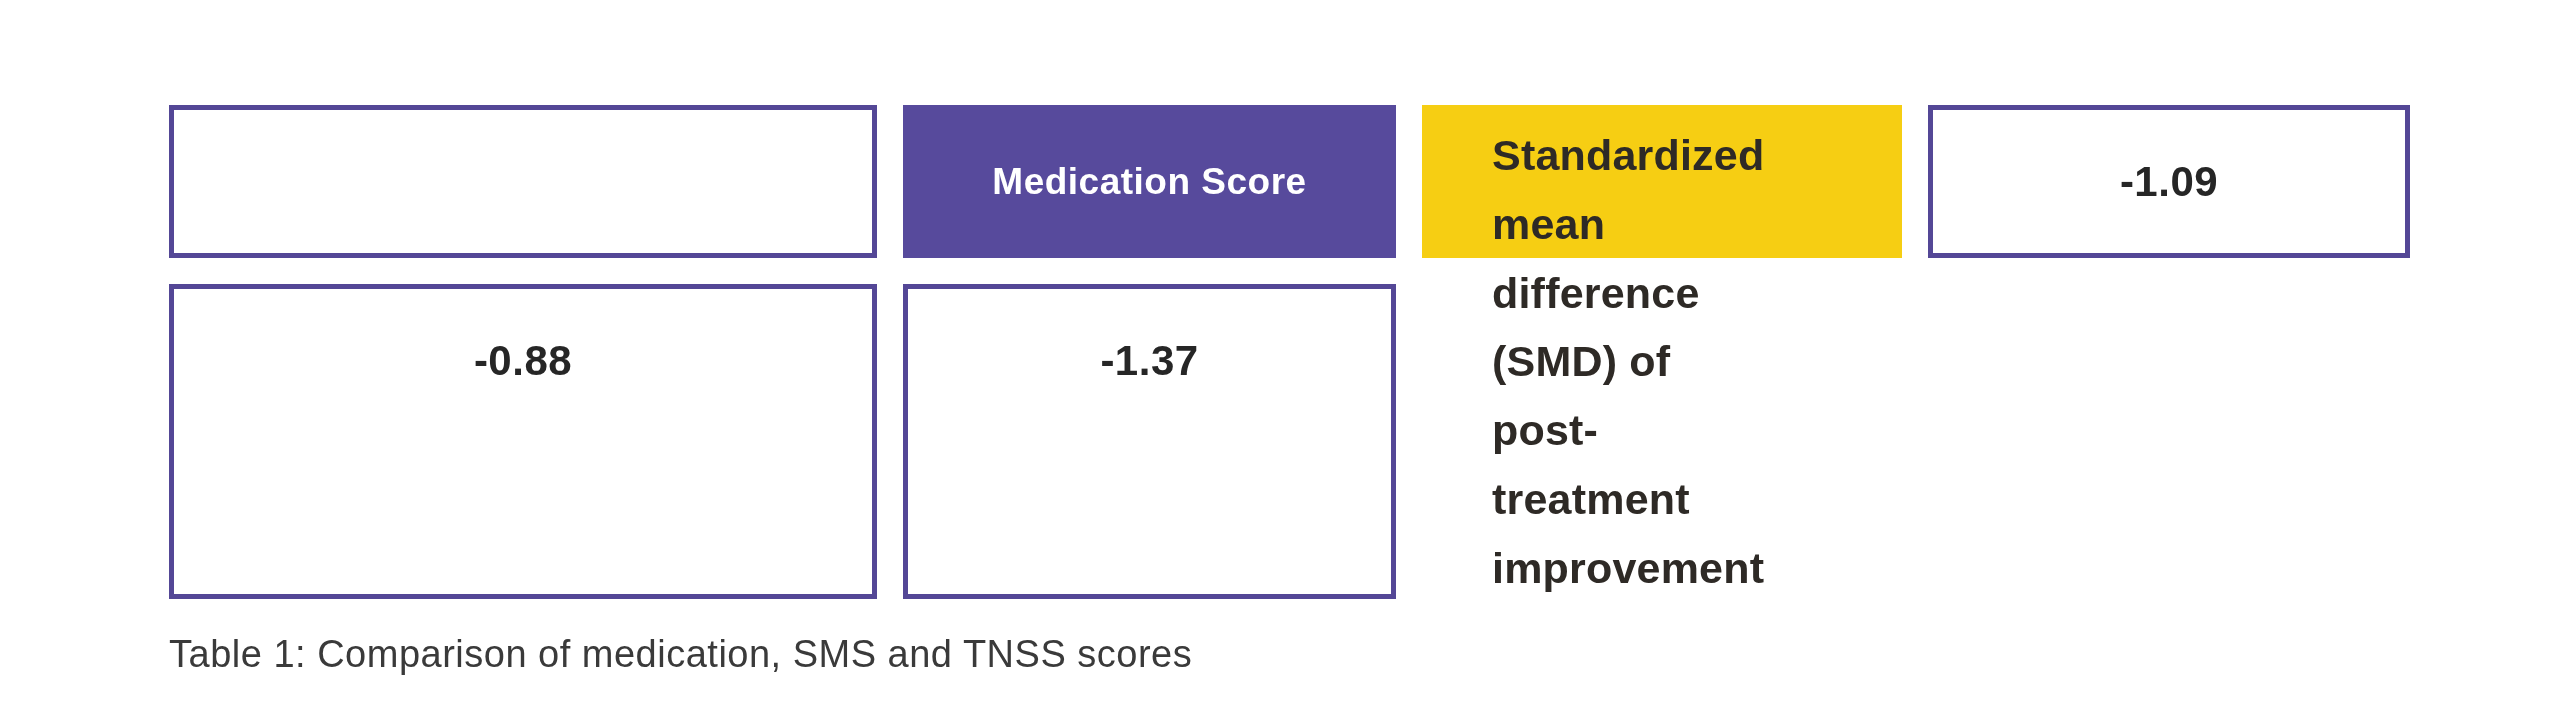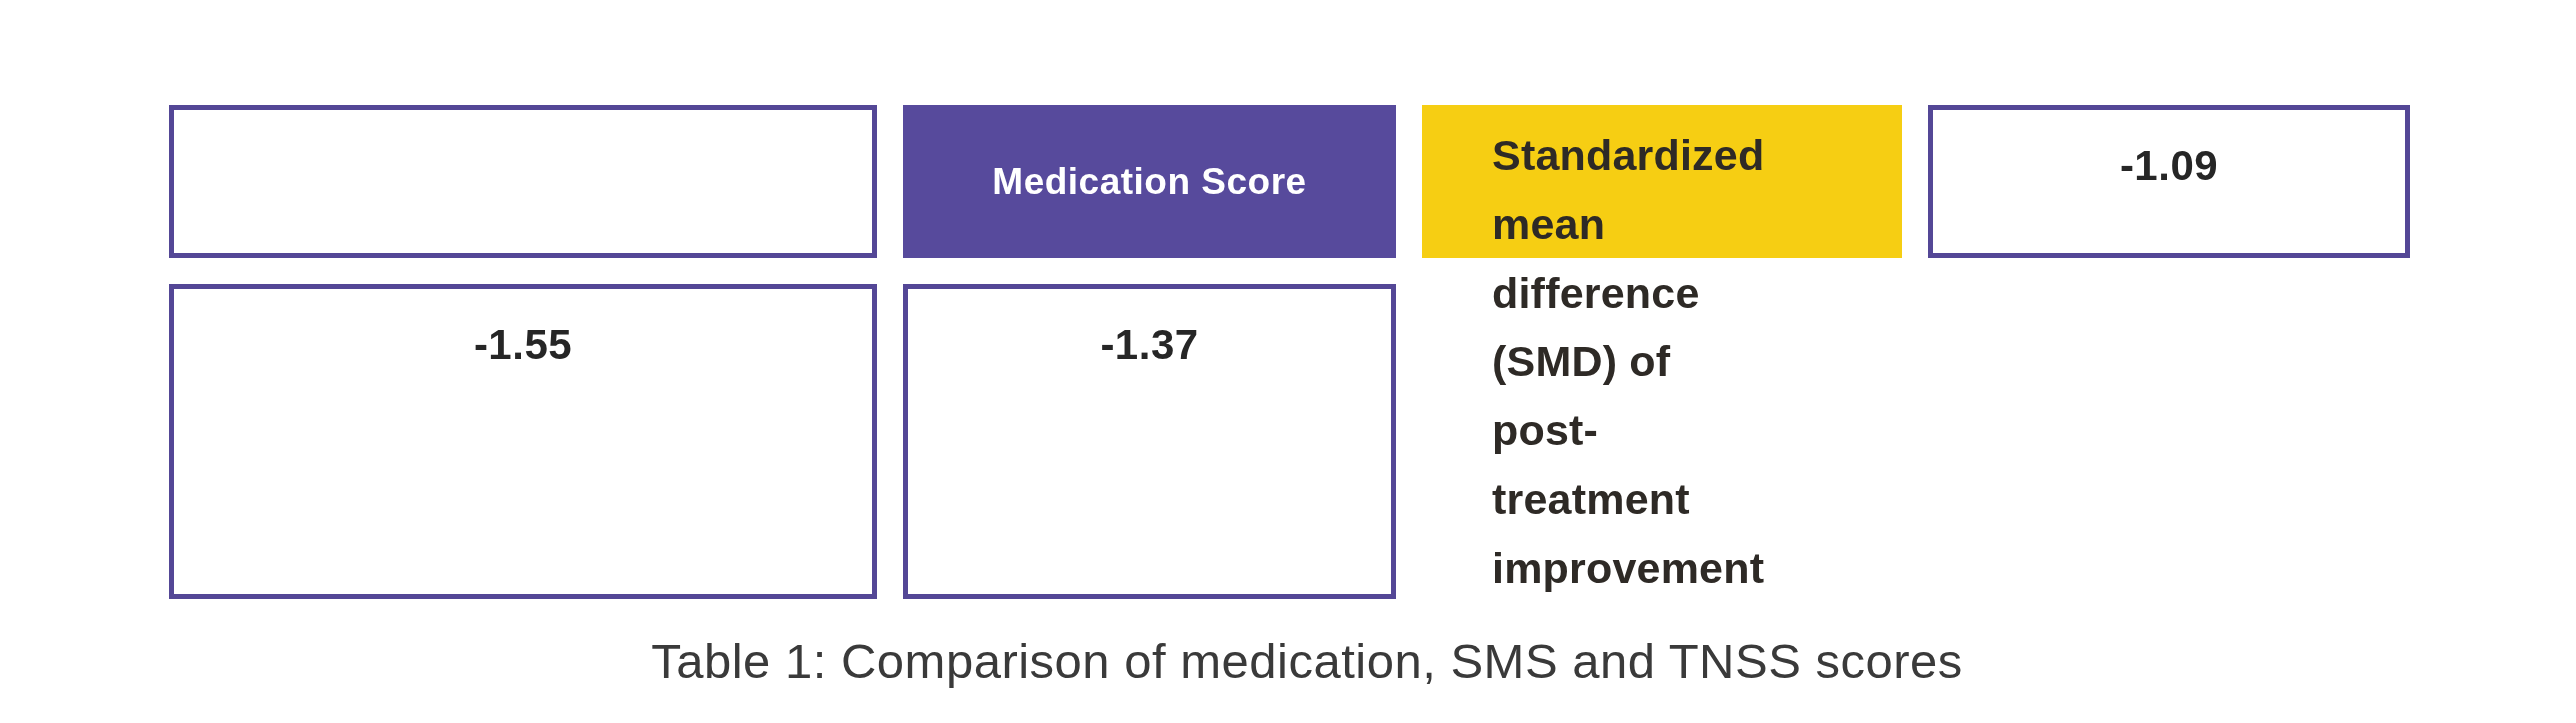--- a/index.html
+++ b/index.html
@@ -59,31 +59,30 @@
     padding: 16px 150px 0 70px;
     letter-spacing: 0.2px;
   }
   .cell.value {
     background: #FFFFFF;
     border: 5px solid var(--cell-border);
     color: var(--value-text);
     font-size: 42px;
     font-weight: bold;
     text-align: center;
-    padding-top: 32px;
+    padding-top: 48px;
     letter-spacing: 0.5px;
   }
   .caption {
     position: absolute;
-    left: 186px;
+    left: 169px;
     top: 633px;
     width: 2242px;
-    text-align: center;
     color: var(--caption-text);
-    font-size: 49px;
+    font-size: 38px;
     font-weight: 400;
     letter-spacing: 0.5px;
   }
 </style>
 </head>
 <body>
 
 <div class="page">
   <div class="table-area">
 
@@ -97,21 +96,21 @@
 
     <div class="cell rowlabel">
       <span>Standardized mean difference (SMD) of post-treatment improvement</span>
     </div>
 
     <div class="cell value">
       <span>-1.09</span>
     </div>
 
     <div class="cell value">
-      <span>-1.55</span>
+      <span>-0.88</span>
     </div>
 
     <div class="cell value">
       <span>-1.37</span>
     </div>
 
   </div>
 
   <div class="caption">Table 1: Comparison of medication, SMS and TNSS scores</div>
 </div>

